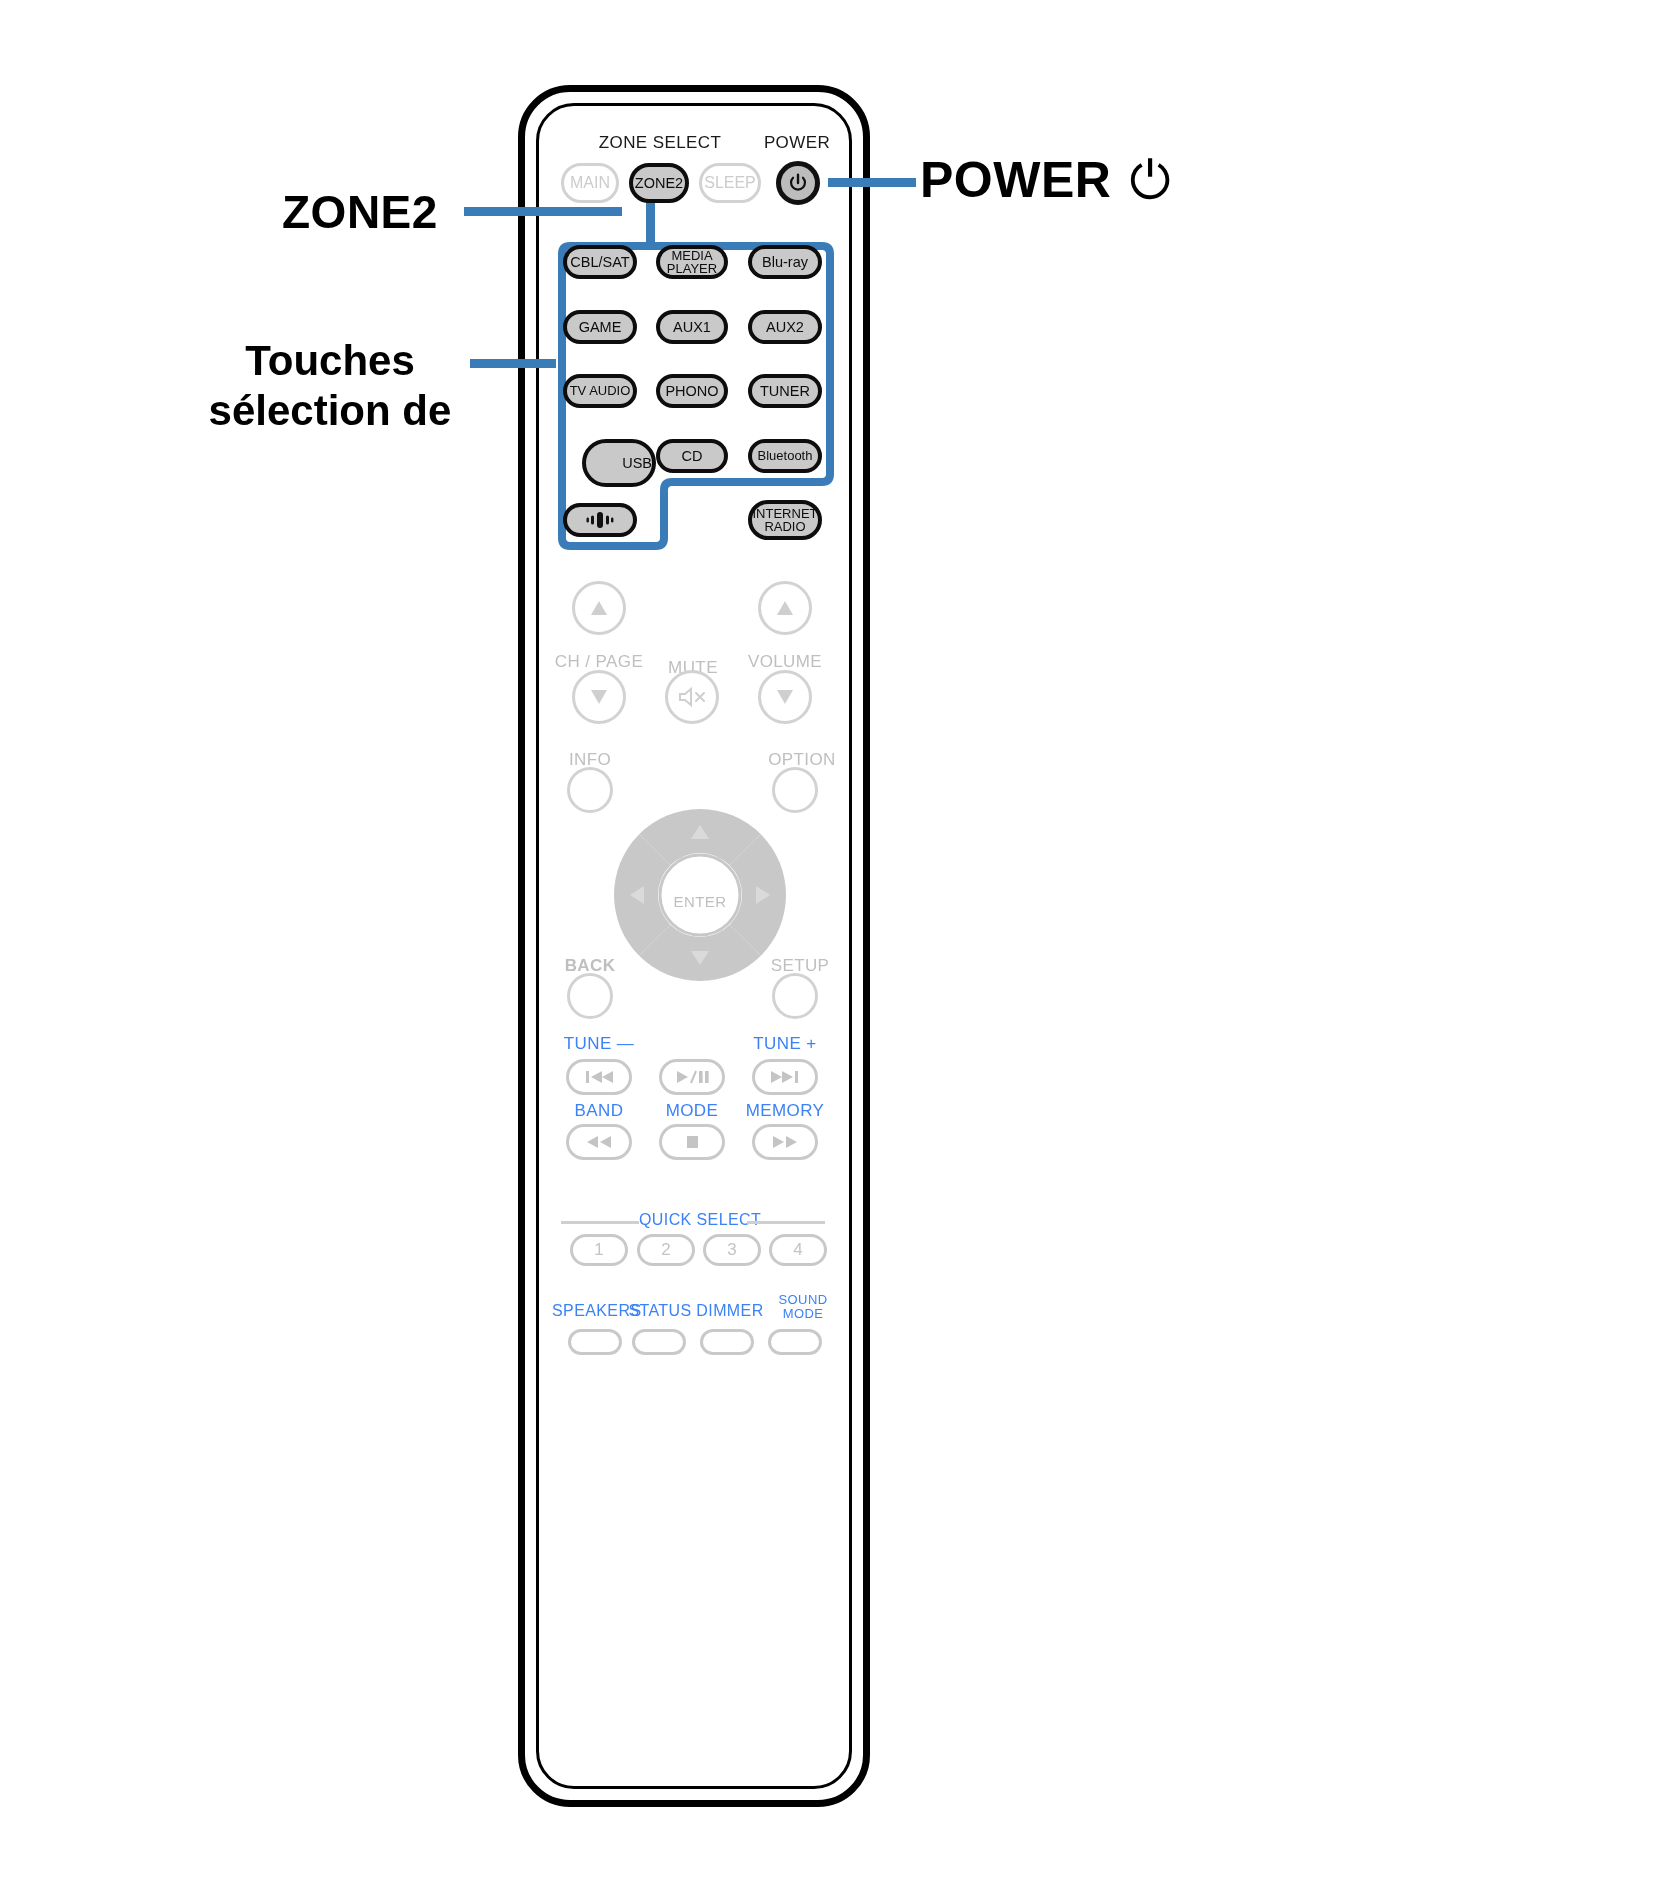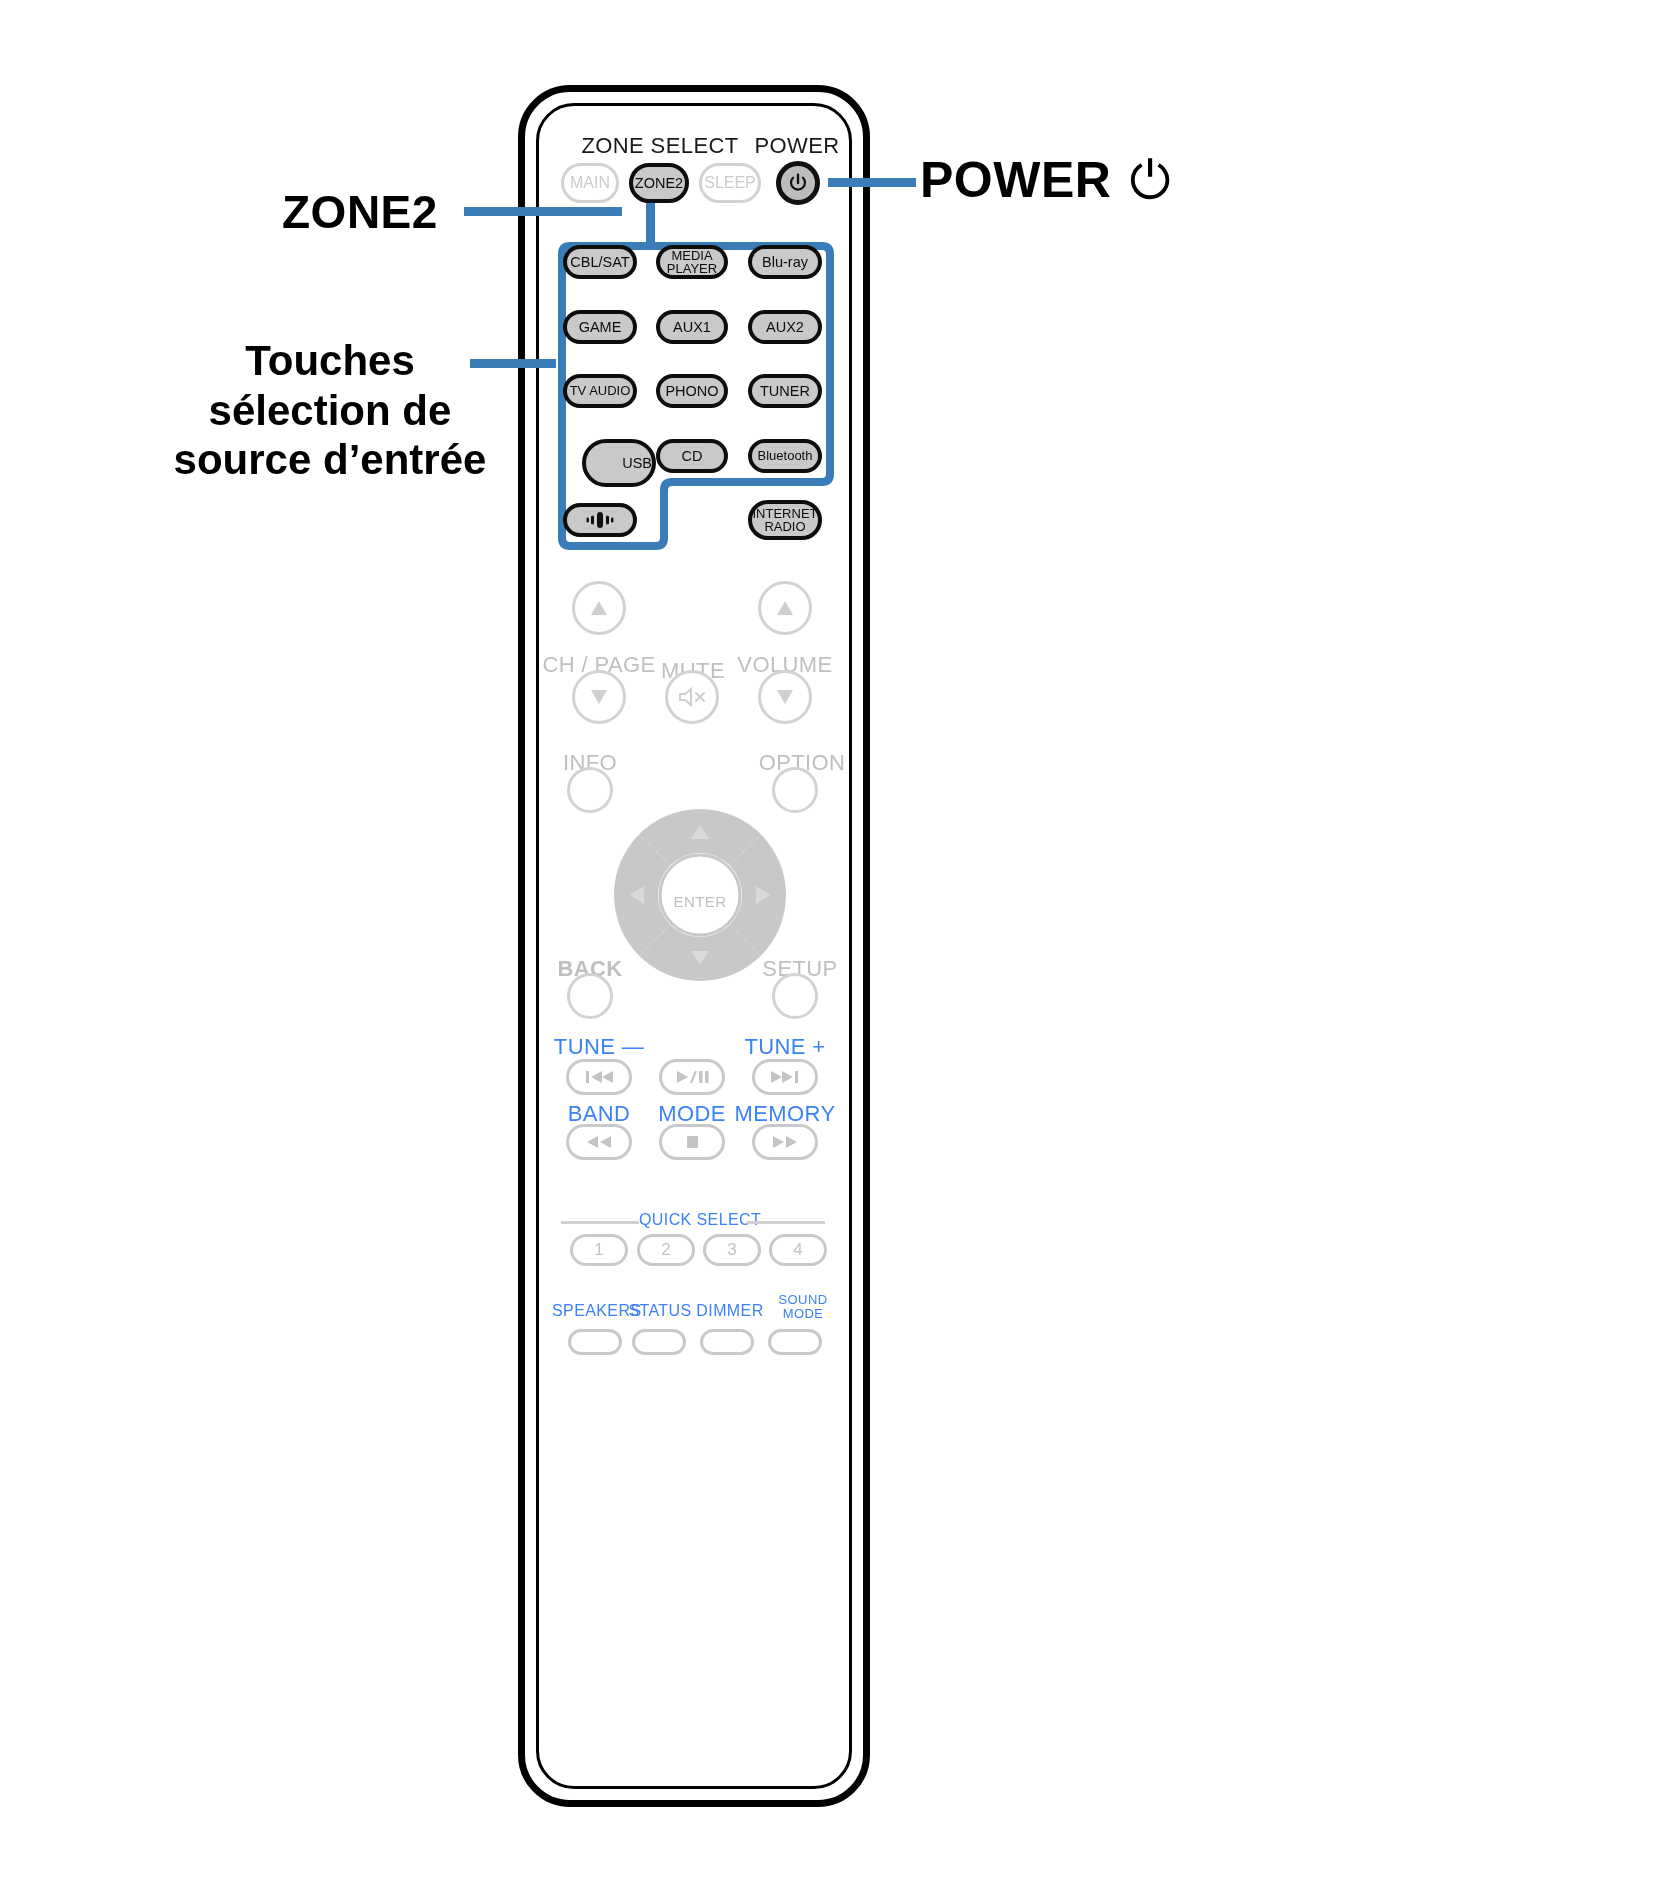--- a/index.html
+++ b/index.html
@@ -31,21 +31,21 @@
     position:absolute;left:518px;top:85px;width:352px;height:1722px;
     border:7px solid #000;border-radius:52px;background:#fff;box-sizing:border-box;
   }
   #remote-inner{
     position:absolute;left:536px;top:103px;width:316px;height:1686px;
     border:3px solid #000;border-radius:38px;background:#fff;box-sizing:border-box;
   }
 
   
   .cap{
-    position:absolute;color:#1a1a1a;font-size:22px;letter-spacing:.4px;
+    position:absolute;color:#1a1a1a;font-size:17px;letter-spacing:.4px;
     font-family:"Liberation Sans", sans-serif;text-align:center;white-space:nowrap;
   }
   .cap.dim{color:#bfbfbf;margin-top:8px;}
   .cap.mid{color:#3b82f6;}
 
   
   .btn{
     position:absolute;box-sizing:border-box;display:flex;
     align-items:center;justify-content:center;text-align:center;
     font-family:"Liberation Sans", sans-serif;line-height:1.02;
@@ -99,21 +99,20 @@
 <div class="callout" id="callout-zone2">ZONE2</div>
 
 <div class="callout" id="callout-power">
   <span>POWER</span>
   <span class="pw-glyph">⏻</span>
 </div>
 
 <div class="callout" id="callout-source">
   <div>Touches</div>
   <div>sélection de</div>
-  <div>source d’entrée</div>
 </div>
 
 <div class="cap" style="left:570px;top:133px;width:180px;">ZONE SELECT</div>
 
 <div class="btn pill-light" style="left:561px;top:163px;width:58px;height:40px;">
   <span>MAIN</span>
 </div>
 <div class="btn pill-dark small" style="left:629px;top:163px;width:60px;height:40px;">
   <span>ZONE2</span>
 </div>

